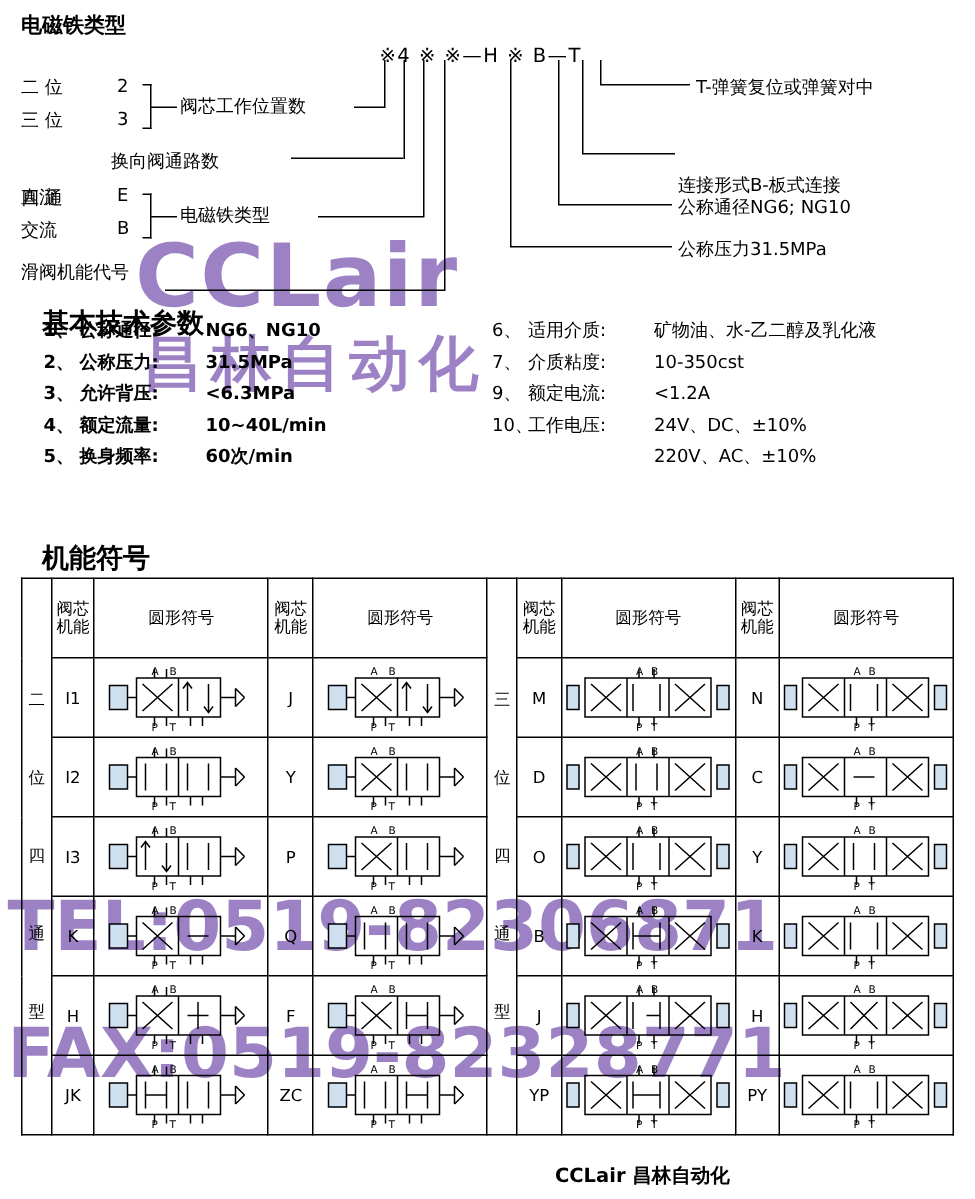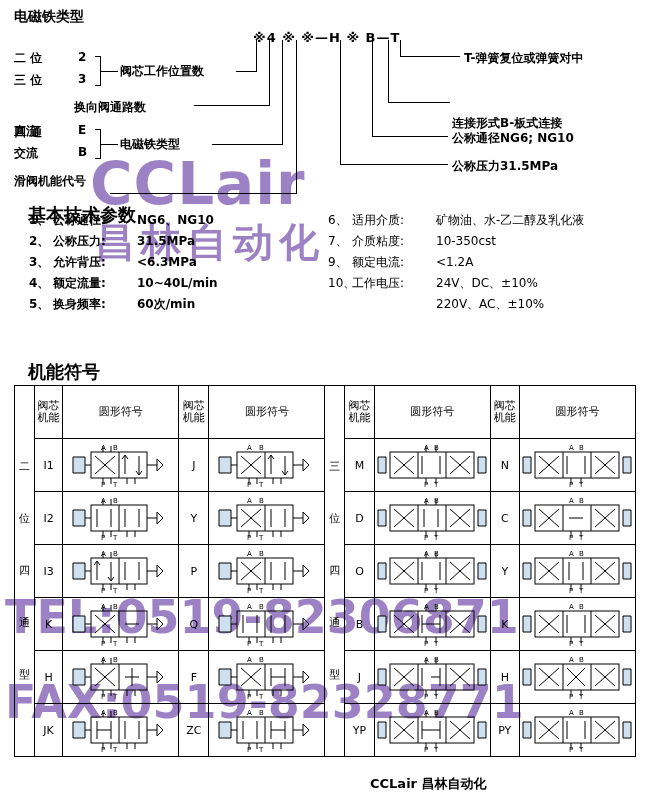--- a/index.html
+++ b/index.html
@@ -21,21 +21,21 @@
   #wm-fax{left:5px;top:675px;font-size:46px;letter-spacing:0px;}
   .layer{position:relative;z-index:2;}
 
   h1.sect{font-size:14px;font-weight:bold;margin:0;}
   #title{position:absolute;left:14px;top:8px;}
   #sect-basic{position:absolute;left:28px;top:188px;}
   #sect-symbol{position:absolute;left:28px;top:345px;}
 
   
   #model{position:absolute;left:0;top:30px;width:650px;height:150px;}
-  .mlabel{position:absolute;font-size:12px;white-space:nowrap;font-weight:bold;}
+  .mlabel{position:absolute;font-size:12px;white-space:nowrap;}
   .mline{position:absolute;background:#000;}
   .hl{height:1px;}
   .vl{width:1px;}
 
   
   #params{position:absolute;left:28px;top:210px;width:600px;}
   #params .col{position:absolute;top:0;}
   #params .c1{left:1px;width:300px;font-weight:bold;}
   #params .c2{left:300px;width:320px;}
   .prow{height:21px;line-height:21px;white-space:nowrap;font-size:12px;}

